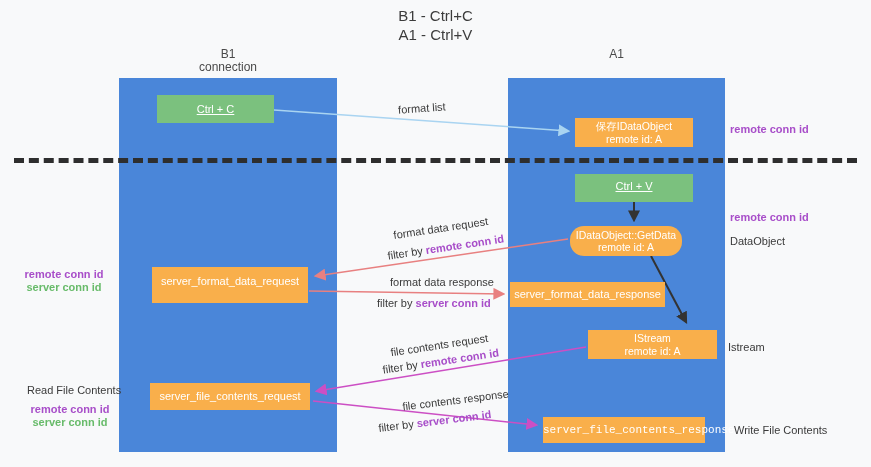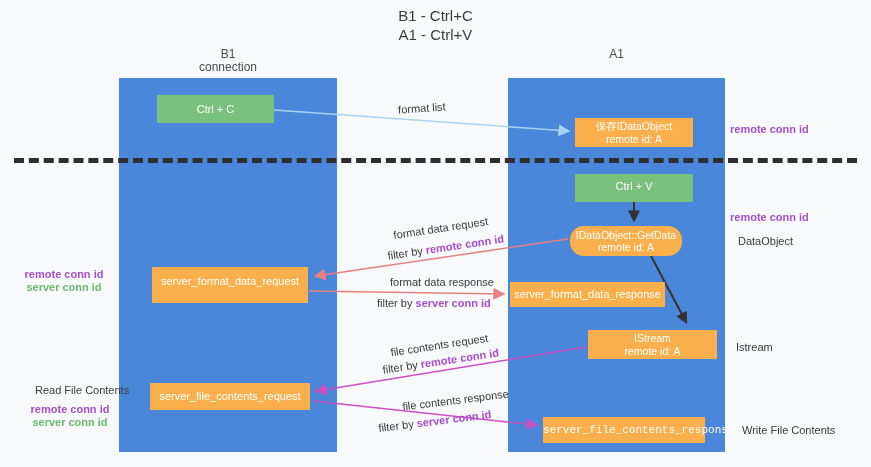--- a/index.html
+++ b/index.html
@@ -8,28 +8,28 @@
     background:#f8f9fa;
     font-family:"Liberation Sans","DejaVu Sans",sans-serif;
     color:#3a3a3a;
   }
   .abs{position:absolute;}
   .title{top:6px;left:0;width:100%;text-align:center;font-size:15px;line-height:19px;color:#3c3c3c;}
   .lane-header{text-align:center;font-size:12px;line-height:13px;color:#4a4a4a;}
   .lane{background:#4a86d9;}
   .dashed-sep{left:14px;top:158px;width:843px;height:0;border-top:5px dashed #2e2e2e;}
   .node{box-sizing:border-box;text-align:center;color:#ffffff;}
-  .node.green{background:#7bc17e;}
+  .node.green{background:#7bc17e;text-decoration:underline;}
   .node.orange{background:#f9af4b;}
   .one-line{font-size:11px;}
   .two-line{font-size:10.5px;line-height:12.5px;display:flex;flex-direction:column;justify-content:center;}
   .side-label{font-size:11px;white-space:nowrap;}
   .purple{color:#a84ec9;font-weight:bold;}
   .greenid{color:#68bb6a;font-weight:bold;}
-  .dark{color:#3a3a3a;margin-left:8px;}
+  .dark{color:#3a3a3a;}
   .edge-label{font-size:11px;white-space:nowrap;color:#3a3a3a;}
   .rot8{transform:rotate(-8.5deg);}
   .rot7{transform:rotate(-7deg);}
   .rot4{transform:rotate(-4deg);}
   .stack{text-align:center;line-height:13px;font-size:11px;}
   svg{position:absolute;left:0;top:0;pointer-events:none;}
 </style>
 </head>
 <body>
 

